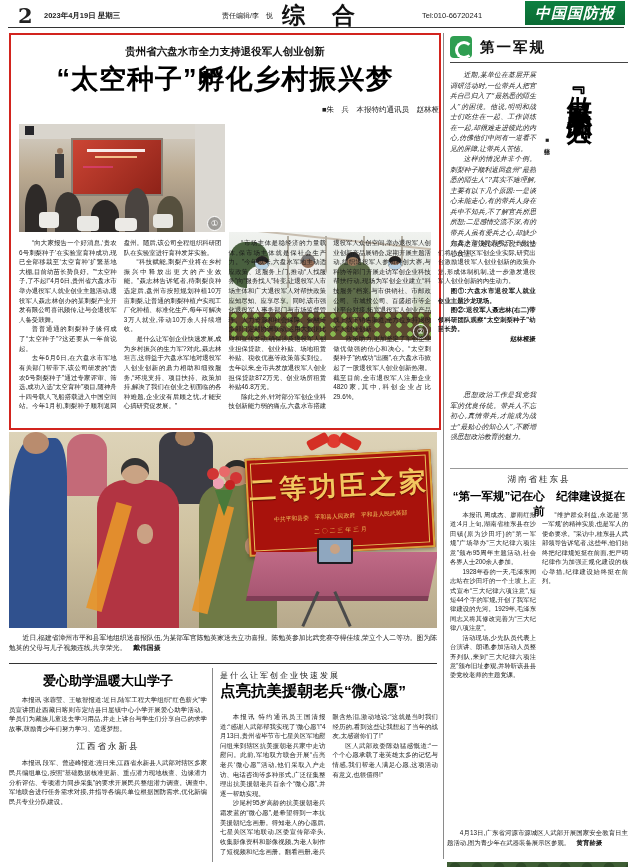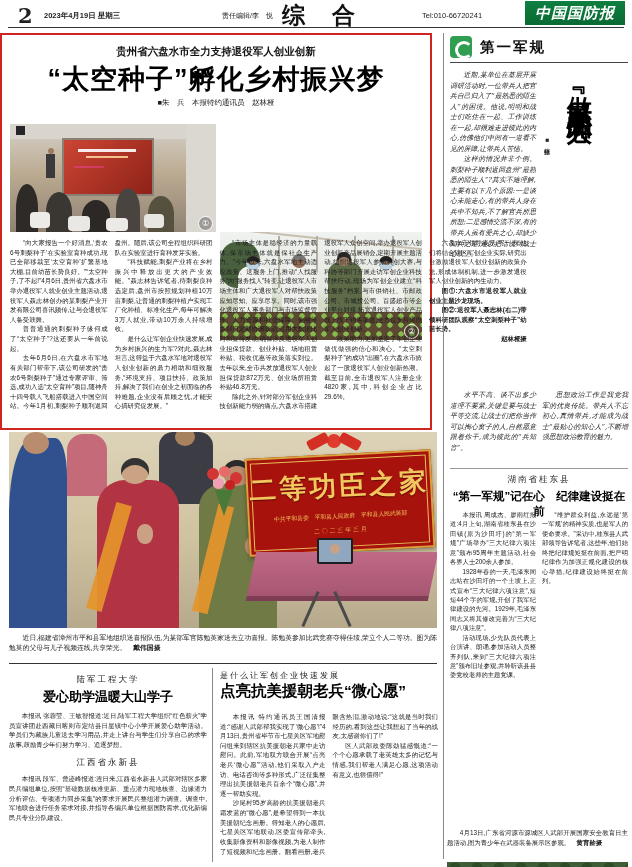--- a/index.html
+++ b/index.html
@@ -55,24 +55,24 @@
 <div class="page">
 
   <div class="abs pagenum" style="left:18px;top:3px;">2</div>
   <div class="abs hdr-small bold" style="left:44px;top:11px;">2023年4月19日 星期三</div>
   <div class="abs hdr-small" style="left:222px;top:11px;font-size:7px;">责任编辑/李　悦</div>
   <div class="abs section-title" style="left:282px;top:0px;">综　合</div>
   <div class="abs hdr-small" style="left:422px;top:11px;">Tel:010-66720241</div>
   <div class="abs masthead" style="left:525px;top:1px;width:100px;height:24px;">中国国防报</div>
   <div class="abs rule-h" style="left:8px;top:27px;width:616px;"></div>
 
-  <div class="abs mainbox" style="left:0;top:33px;width:428px;height:393px;">
+  <div class="abs mainbox" style="left:9px;top:33px;width:428px;height:393px;">
     <div class="kicker center" style="margin-top:10px;">贵州省六盘水市全力支持退役军人创业创新</div>
     <div class="headline-xl center" style="margin-top:2px;">“太空种子”孵化乡村振兴梦</div>
-    <div class="byline center" style="margin-top:1px;">■朱　兵　本报特约通讯员　赵林桠</div>
+    <div class="byline center" style="margin-top:8px;text-align:right;">■朱　兵　本报特约通讯员　赵林桠</div>
 
     <div class="abs" style="left:8px;top:89px;width:412px;height:108px;">
 
       <div class="photo abs" style="left:0;top:0;width:206px;height:108px;background:linear-gradient(180deg,#d6d2ca 0%,#bcab92 45%,#8f8273 100%);">
         <div class="shape" style="left:0;top:0;width:100%;height:15px;background:#d9d5cd;"></div>
         <div class="shape" style="left:6px;top:2px;width:9px;height:9px;background:#26262a;"></div>
         <div class="shape" style="left:176px;top:0;width:30px;height:108px;background:#dbd8d2;"></div>
         <div class="shape" style="left:52px;top:14px;width:88px;height:54px;background:linear-gradient(135deg,#cc4534,#8e2218);border:2px solid #8a8176;">
           <div class="shape" style="left:14px;top:9px;width:58px;height:3px;background:#fff;opacity:.9;"></div>
           <div class="shape" style="left:22px;top:16px;width:42px;height:2px;background:#ffd9a0;opacity:.85;"></div>
@@ -140,21 +140,20 @@
     <div class="abs essay" style="left:0;top:34px;width:86px;height:314px;">
       <p class="ind">近期,某单位在基层开展调研活动时,一位带兵人把官兵自己归入了“最熟悉的陌生人”的困境。他说,明明和战士们吃住在一起、工作训练在一起,却很难走进彼此的内心,仿佛他们中间有一道看不见的屏障,让带兵人苦恼。</p>
       <p class="ind">这样的情况并非个例。刺梨种子顺利返回盘州“最熟悉的陌生人”?其实不难理解,主要有以下几个原因:一是谈心未能走心,有的带兵人身在兵中不知兵,不了解官兵所思所想;二是感情交流不深,有的带兵人虽有爱兵之心,却缺少知兵之道,难以把话说到战士心坎上。</p>
     </div>
     <div class="abs" style="left:92px;top:40px;width:86px;height:302px;">
       <div class="abs vert-author" style="left:0;top:60px;">■张全林</div>
       <div class="abs vert-title" style="left:22px;top:0;height:302px;">做『最贴心的知心人』</div>
     </div>
     <div class="abs essay" style="left:0;top:354px;width:178px;height:74px;">
       <div class="cols2">
-        <p class="ind">水平不高、谈不出多少道理不要紧,关键是要与战士平等交流,让战士们把你当作可以掏心窝子的人,自然愿意跟着你干,成为彼此的“兵知音”。</p>
         <p class="ind">思想政治工作是我党我军的优良传统。带兵人不忘初心,真情带兵,才能成为战士“最贴心的知心人”,不断增强思想政治教育的魅力。</p>
       </div>
     </div>
   </div>
   <div class="abs rule-h" style="left:450px;top:468px;width:178px;background:#999;"></div>
 
   <div class="abs" style="left:450px;top:474px;width:178px;height:214px;">
     <div class="sub-kicker center">湖南省桂东县</div>
     <div class="headline-m center" style="font-size:11.5px;margin-top:3px;">“第一军规”记在心　纪律建设挺在前</div>
     <div class="abs bodytext" style="left:0;top:36px;width:178px;height:176px;font-size:6.3px;">
@@ -208,21 +207,20 @@
       <div class="shape" style="left:2px;top:2px;width:32px;height:22px;background:#8fa7bf;"></div>
       <div class="shape" style="left:13px;top:6px;width:10px;height:10px;border-radius:50%;background:#c8a284;"></div>
     </div>
   </div>
   <div class="abs caption" style="left:9px;top:633px;width:428px;">
     <p class="ind"><span>近日,福建省漳州市平和县军地组织送喜报队伍,为某部军官陈勉英家送去立功喜报。陈勉英参加比武竞赛夺得佳绩,荣立个人二等功。图为陈勉英的父母与儿子视频连线,共享荣光。</span>　<span class="credit">戴伟国摄</span></p>
   </div>
   <div class="abs rule-h" style="left:9px;top:663px;width:428px;"></div>
 
   <div class="abs" style="left:9px;top:670px;width:198px;height:194px;">
-    <div class="sub-kicker center" style="margin-top:4px;">陆军工程大学</div>
     <div class="headline-m center" style="font-size:13px;margin-top:2px;">爱心助学温暖大山学子</div>
     <div class="bodytext" style="margin-top:5px;">
       <p class="ind">本报讯 张蓉莹、王敏智报道:近日,陆军工程大学组织“红色薪火”学员宣讲团赴西藏日喀则市定结县日屋镇中心小学开展爱心助学活动。学员们为藏族儿童送去学习用品,并走上讲台与学生们分享自己的求学故事,鼓励青少年们努力学习、追逐梦想。</p>
     </div>
     <div class="sub-kicker center" style="margin-top:8px;">江西省永新县</div>
     <div class="bodytext" style="margin-top:5px;">
       <p class="ind">本报讯 段军、曾迹峰报道:连日来,江西省永新县人武部对辖区多家民兵编组单位,按照“基础数据核准更新、重点潜力现地核查、边缘潜力分析评估、专项潜力同步采集”的要求开展民兵整组潜力调查。调查中,军地联合进行任务需求对接,并指导各编兵单位根据国防需求,优化新编民兵专业分队建设。</p>
     </div>
   </div>
   <div class="abs rule-v" style="left:212px;top:668px;height:194px;"></div>

